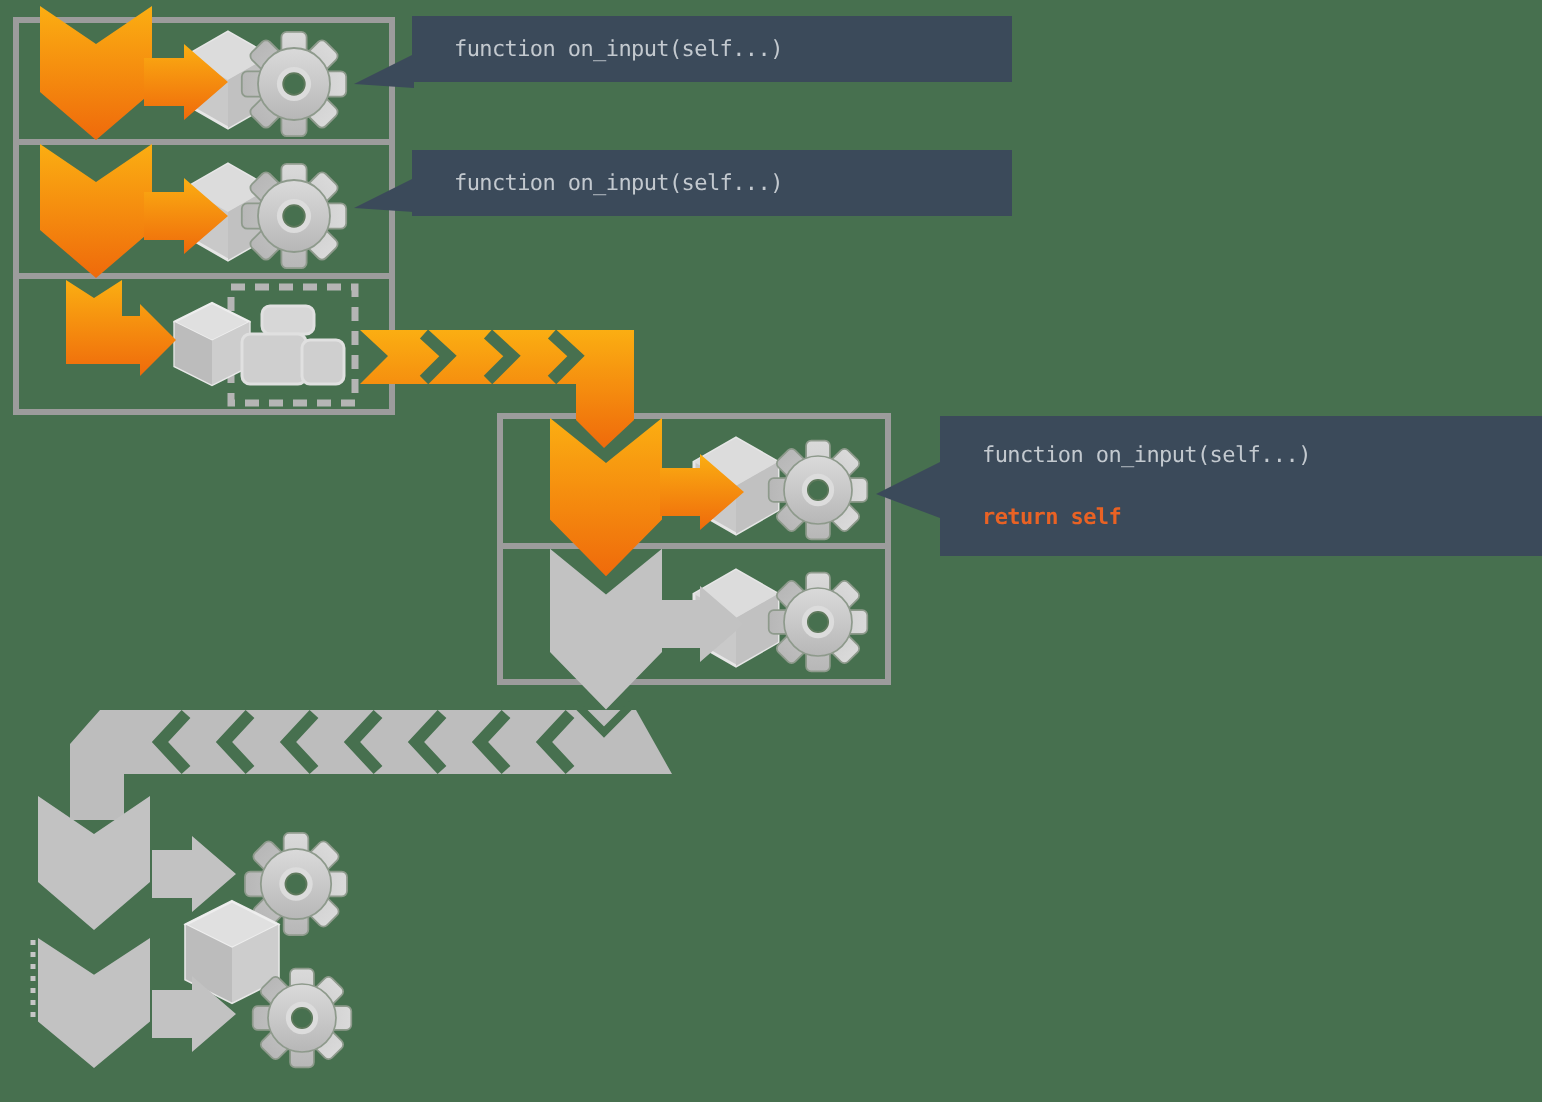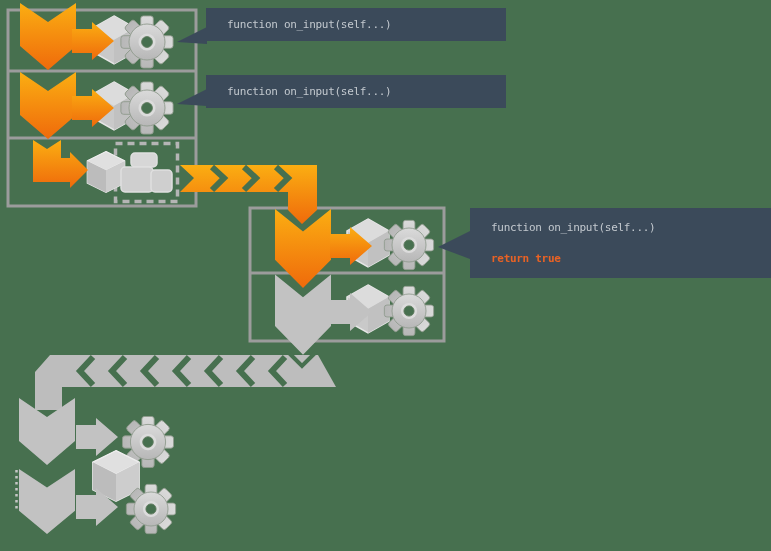--- a/index.html
+++ b/index.html
@@ -170,16 +170,16 @@
 <div class="tooltip single" style="left:206px;top:8px;">
   <span class="line tt-pad">function on_input(self...)</span>
 </div>
 
 <div class="tooltip single" style="left:206px;top:75px;">
   <span class="line tt-pad">function on_input(self...)</span>
 </div>
 
 <div class="tooltip double" style="left:470px;top:208px;">
   <span class="line tt-pad">function on_input(self...)</span>
-  <span class="line tt-pad return-line">return true</span>
+  <span class="line tt-pad return-line">return self</span>
 </div>
 
 </div>
 
 </body></html>

